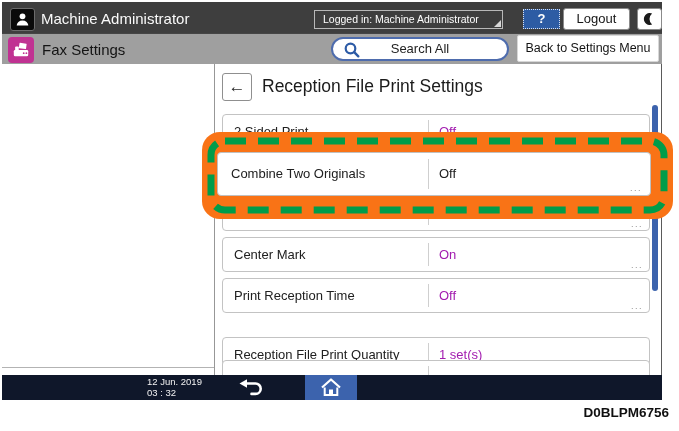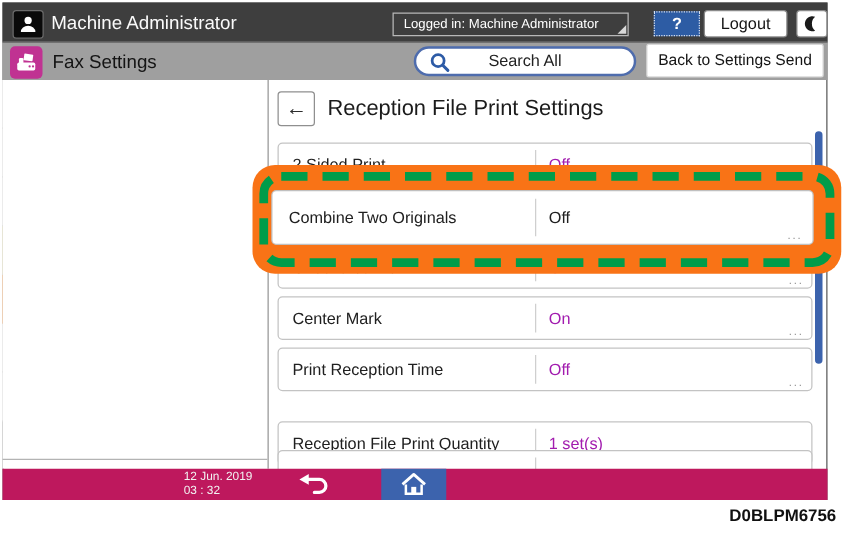--- a/index.html
+++ b/index.html
@@ -57,21 +57,21 @@
   
   #callout { left:202px; top:132px; width:471px; height:87px; background:#f97316; border-radius:18px; z-index:5; }
   #callout svg.dash { position:absolute; left:0; top:0; }
   #callout-row { position:absolute; left:15px; top:20px; width:434px; height:44px; background:#fff; border:1px solid #c0c0c0; border-radius:4px; }
   #callout-row .rlabel { position:absolute; left:13px; line-height:42px; font-size:13px; color:#202020; white-space:nowrap; }
   #callout-row .rdiv { position:absolute; left:210px; top:6px; bottom:6px; width:1px; background:#cfcfcf; }
   #callout-row .rvalue { position:absolute; left:221px; line-height:42px; font-size:13px; color:#202020; }
   #callout-row .rdots { position:absolute; right:8px; bottom:2px; font-size:9px; color:#8f8f8f; letter-spacing:1.5px; }
 
   
-  #bottom-bar { left:2px; top:375px; width:660px; height:25px; background:#be185d; z-index:6; }
+  #bottom-bar { left:2px; top:375px; width:660px; height:25px; background:#0f172a; z-index:6; }
   #datetime { position:absolute; left:145px; top:2px; color:#f2f2f2; font-size:9.5px; line-height:10.5px; white-space:nowrap; }
   #undo-btn { position:absolute; left:233px; top:3px; width:32px; height:19px; display:flex; align-items:center; justify-content:center; }
   #home-btn { position:absolute; left:303px; top:0; width:52px; height:25px; background:#3c63ad; display:flex; align-items:center; justify-content:center; }
 
   #caption { right:10px; top:405px; font-size:13.5px; color:#101010; z-index:1;font-weight:bold; }
 </style>
 </head>
 <body>
 
 <div id="page">
@@ -110,21 +110,21 @@
     </div>
     <div class="abs" id="app-title" style="left:40px; top:7px;">Fax Settings</div>
   </div>
   <div class="abs" id="search-pill" style="z-index:2;text-decoration:underline;">
     <svg id="search-icon" width="18" height="18" viewBox="0 0 18 18">
       <circle cx="7.5" cy="7.5" r="4.8" fill="none" stroke="#2d5ba6" stroke-width="2.2"></circle>
       <line x1="11.2" y1="11.2" x2="15.3" y2="15.3" stroke="#2d5ba6" stroke-width="2.4" stroke-linecap="round"></line>
     </svg>
     <span class="lbl">Search All</span>
   </div>
-  <div class="abs" id="b2sm-btn" style="z-index:2;">Back to Settings Send</div>
+  <div class="abs" id="b2sm-btn" style="z-index:2;">Back to Settings Menu</div>
 
   <div class="abs" id="sidebar"></div>
   <div class="abs side-item" style="top:64px;">Frequently Used Settings</div>
   <div class="abs side-item" style="top:103px;">Scan Settings</div>
   <div class="abs side-item" style="top:142px;">Send Settings</div>
   <div class="abs side-item selected" style="top:181px;">Reception Settings</div>
   <div class="abs side-item selected sub" style="top:220px;">
     <span class="pfx">∟</span><span>Reception File Print Settings</span>
   </div>
   <div class="abs side-item" style="top:259px;">Detailed Initial Settings</div>

